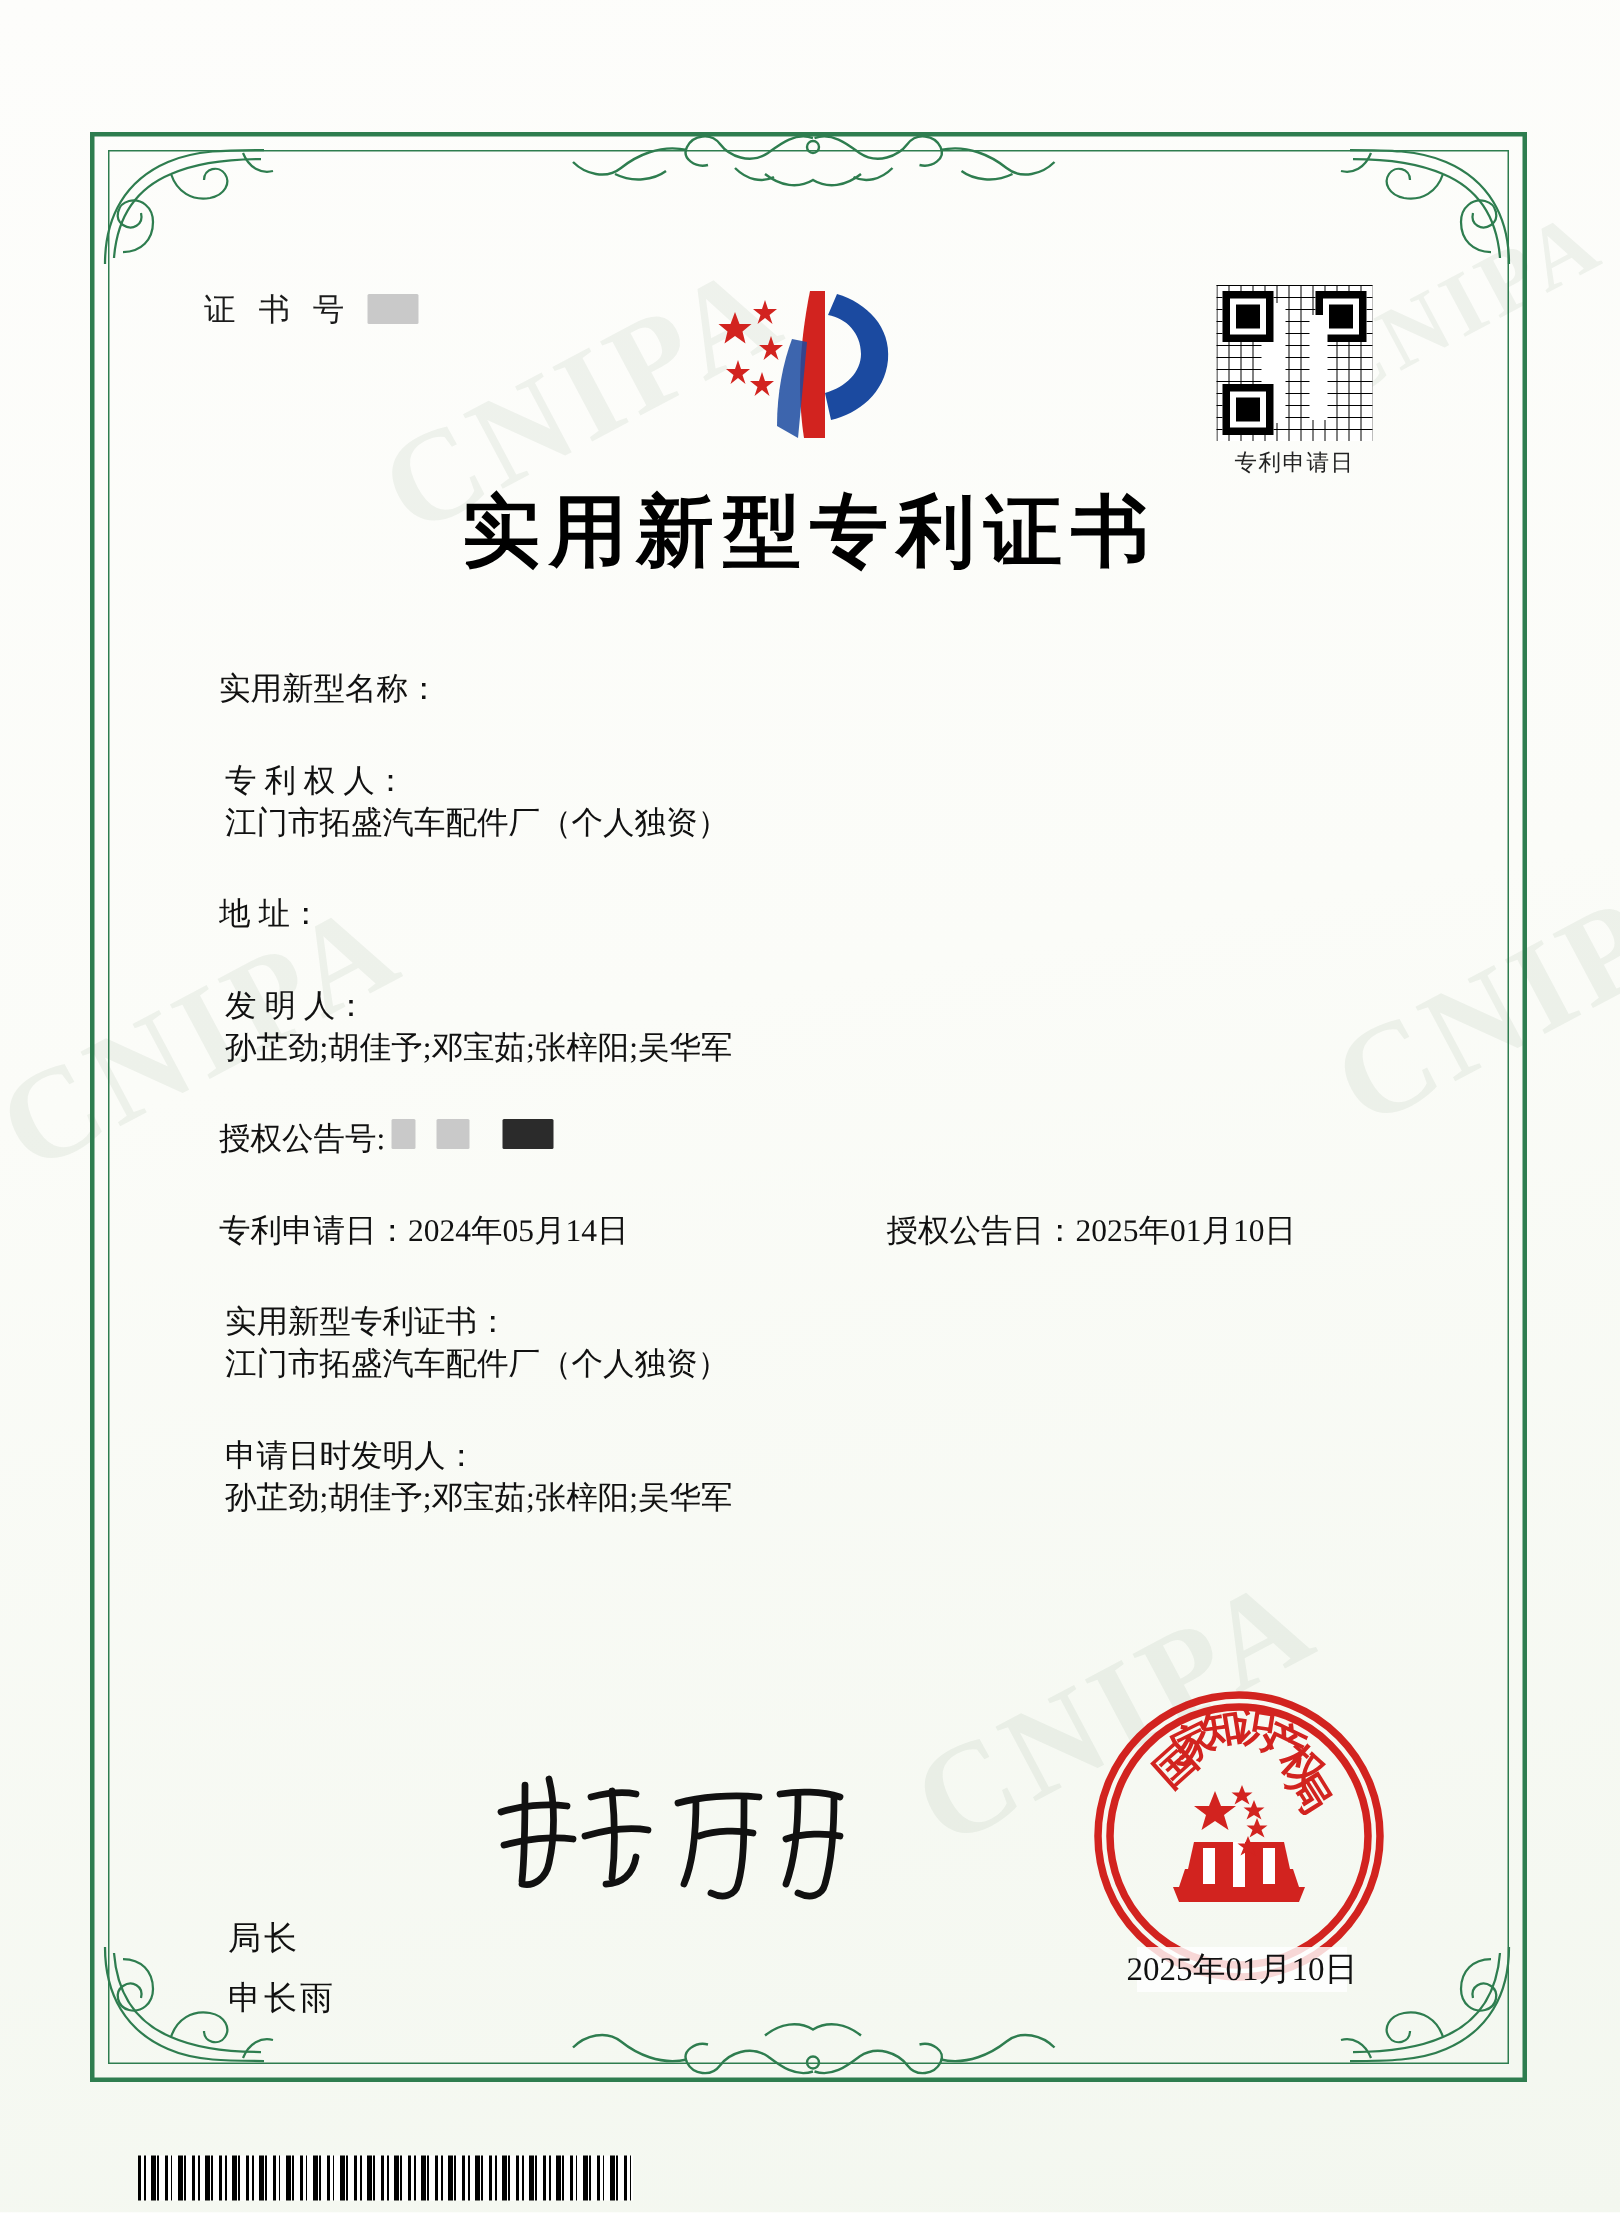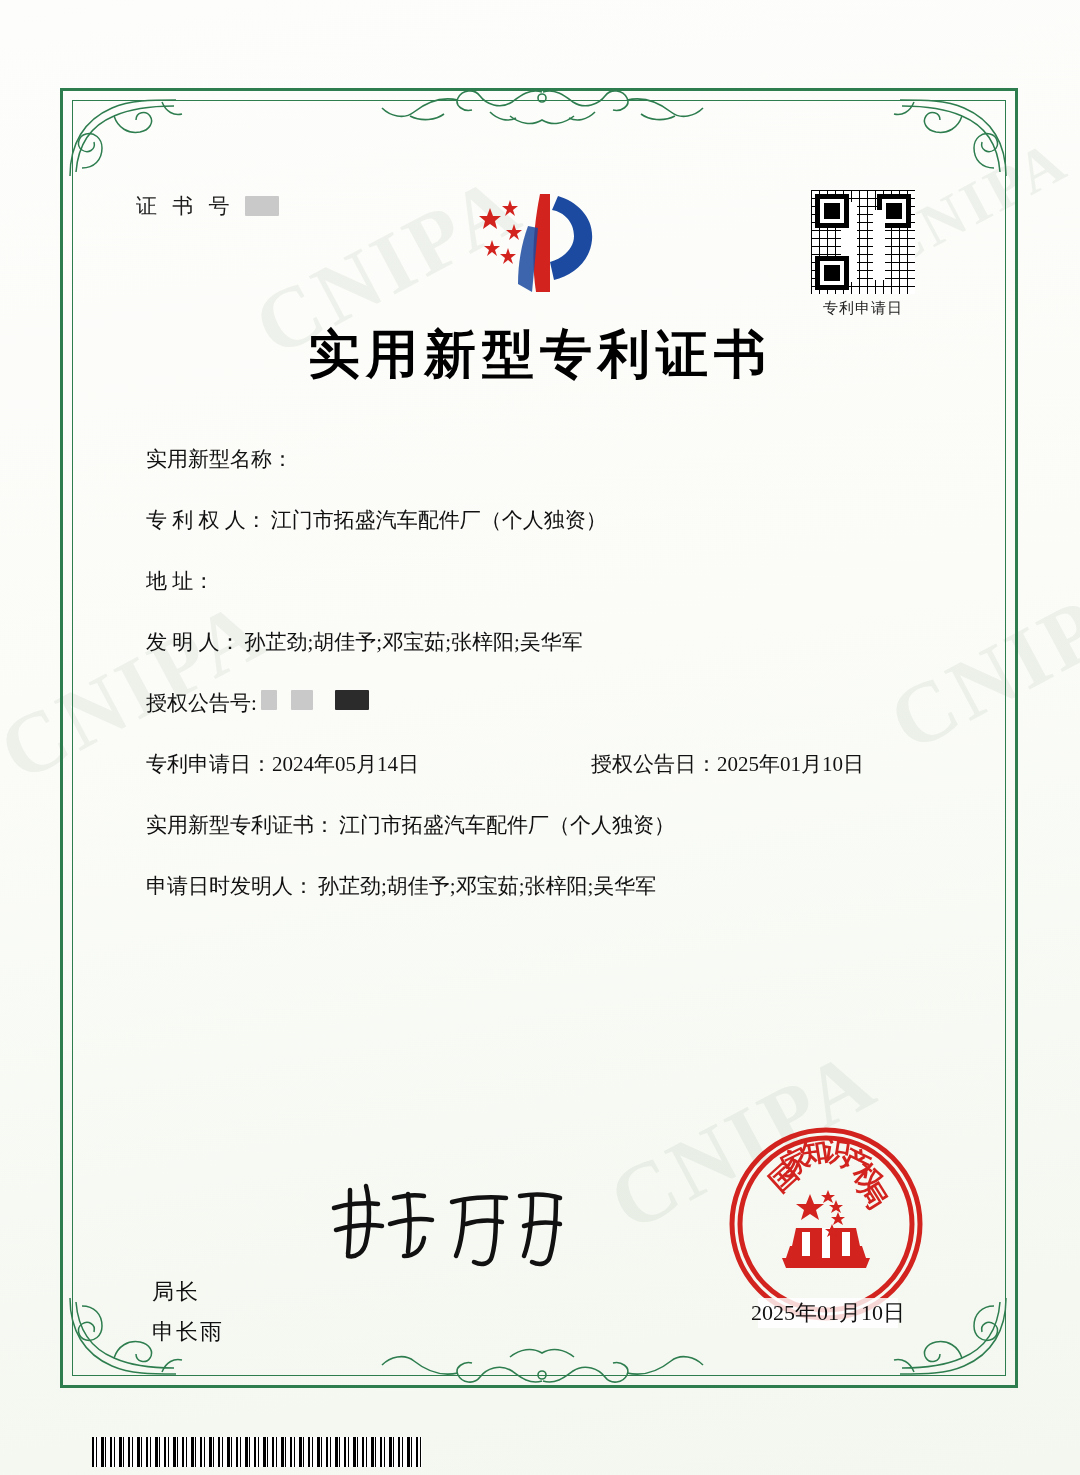--- a/index.html
+++ b/index.html
@@ -172,20 +172,21 @@
     left: 146px; top: 445px;
     width: 800px;
     font-family: "Liberation Serif", "DejaVu Serif", serif;
     color: #111;
   }
   .field {
     display: flex;
     align-items: baseline;
     font-size: 21px;
     margin-bottom: 33px;
+    flex-direction: column;
   }
   .field .lbl {
     flex: 0 0 auto;
     white-space: nowrap;
   }
   .field .val {
     margin-left: 4px;
   }
 
   .row-two {

